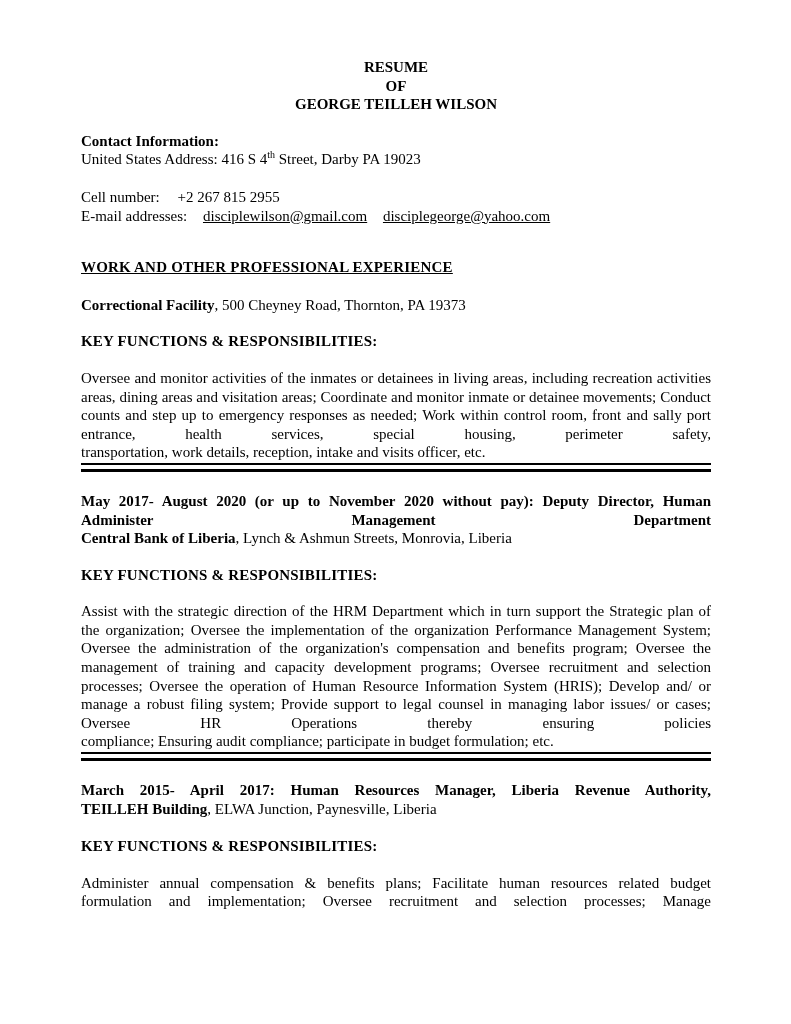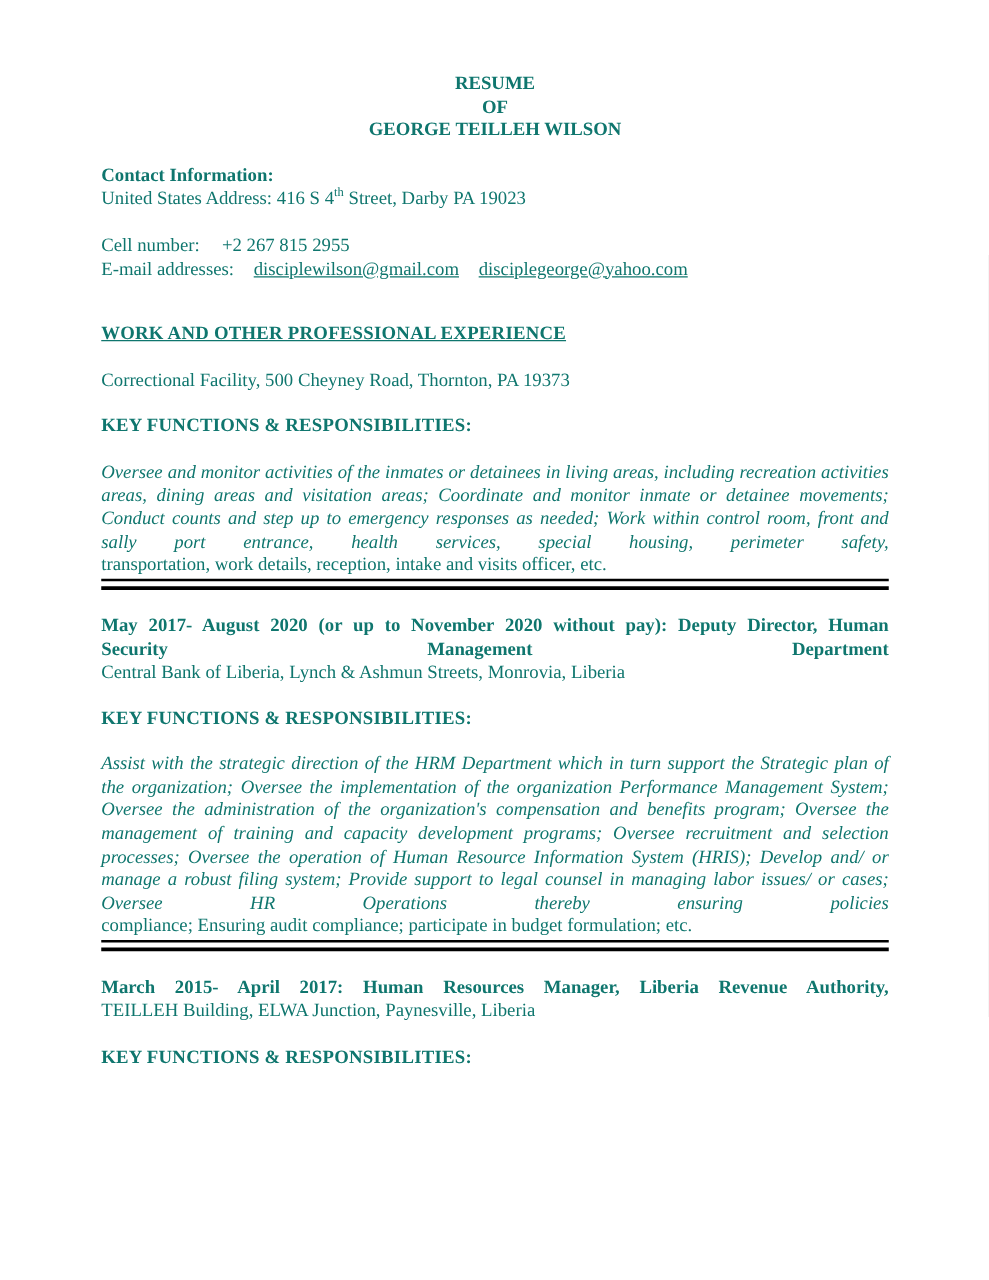--- a/index.html
+++ b/index.html
@@ -7,46 +7,46 @@
     position: relative;
     width: 791px;
     height: 1024px;
     margin: 0 auto;
     background: #ffffff;
     box-sizing: border-box;
     padding: 58px 80px 0 81px;
     font-family: "Liberation Serif", "DejaVu Serif", serif;
     font-size: 15px;
     line-height: 18.6px;
-    color: #0f766e;
+    color: #000000;
     overflow: hidden;
   }
   .title-block { text-align: center; font-weight: bold; }
   .title-line { white-space: nowrap; }
   .contact-heading { font-weight: bold; margin-top: 18px; }
   .line { }
   .cell-line { margin-top: 19px; }
   .cell-value { margin-left: 14px; }
   .email-line { }
   .email-link { text-decoration: underline; margin-left: 12px; }
   .section-heading {
     font-weight: bold;
     text-decoration: underline;
     margin-top: 33px;
     letter-spacing: 0.2px;
   }
   .job-title { margin-top: 19px; font-weight: bold; }
   .force-justify { text-align: justify; text-align-last: justify; }
   .spread-line { display: flex; justify-content: space-between; font-weight: bold; }
   .mixed-line { font-weight: normal; }
-  .mixed-line .bold-part { font-weight: normal; }
+  .mixed-line .bold-part { font-weight: bold; }
   .key-heading { font-weight: bold; margin-top: 18px; letter-spacing: 0.2px; }
   .para { margin-top: 18px; text-align: justify; }
   .para.cont { text-align-last: justify; }
-  .para-body { text-align: justify; text-align-last: justify; font-style: italic; }
+  .para-body { text-align: justify; text-align-last: justify; }
   .para-lastline {
     text-align: left;
     border-bottom: 2px solid #000000;
     padding-bottom: 1px;
   }
   .thick-rule {
     border: none;
     border-top: 3px solid #000000;
     margin: 4px 0 0 0;
   }
@@ -88,21 +88,21 @@
   <div class="key-heading">KEY FUNCTIONS &amp; RESPONSIBILITIES:</div>
   <div class="para">
     <div class="para-body">Oversee and monitor activities of the inmates or detainees in living areas, including recreation activities areas, dining areas and visitation areas; Coordinate and monitor inmate or detainee movements; Conduct counts and step up to emergency responses as needed; Work within control room, front and sally port entrance, health services, special housing, perimeter safety,</div>
     <div class="para-lastline">transportation, work details, reception, intake and visits officer, etc.</div>
     <hr class="thick-rule">
   </div>
 
   <div class="job-title" style="margin-top:20px;">
     <div class="force-justify">May 2017- August 2020 (or up to November 2020 without pay): Deputy Director, Human</div>
     <div class="spread-line">
-      <span>Security</span>
+      <span>Administer</span>
       <span>Management</span>
       <span>Department</span>
     </div>
     <div class="mixed-line">
       <span class="bold-part">Central Bank of Liberia</span><span>, Lynch &amp; Ashmun Streets, Monrovia, Liberia</span>
     </div>
   </div>
   <div class="key-heading">KEY FUNCTIONS &amp; RESPONSIBILITIES:</div>
   <div class="para">
     <div class="para-body">Assist with the strategic direction of the HRM Department which in turn support the Strategic plan of the organization; Oversee the implementation of the organization Performance Management System; Oversee the administration of the organization's compensation and benefits program; Oversee the management of training and capacity development programs; Oversee recruitment and selection processes; Oversee the operation of Human Resource Information System (HRIS); Develop and/ or manage a robust filing system; Provide support to legal counsel in managing labor issues/ or cases; Oversee HR Operations thereby ensuring policies</div>
@@ -110,14 +110,15 @@
     <hr class="thick-rule">
   </div>
 
   <div class="job-title" style="margin-top:20px;">
     <div class="force-justify">March 2015- April 2017: Human Resources Manager, Liberia Revenue Authority,</div>
     <div class="mixed-line">
       <span class="bold-part">TEILLEH Building</span><span>, ELWA Junction, Paynesville, Liberia</span>
     </div>
   </div>
   <div class="key-heading" style="margin-top:19px;">KEY FUNCTIONS &amp; RESPONSIBILITIES:</div>
+  <div class="para cont">Administer annual compensation &amp; benefits plans; Facilitate human resources related budget formulation and implementation; Oversee recruitment and selection processes; Manage</div>
 
 </div>
 
 </body></html>

